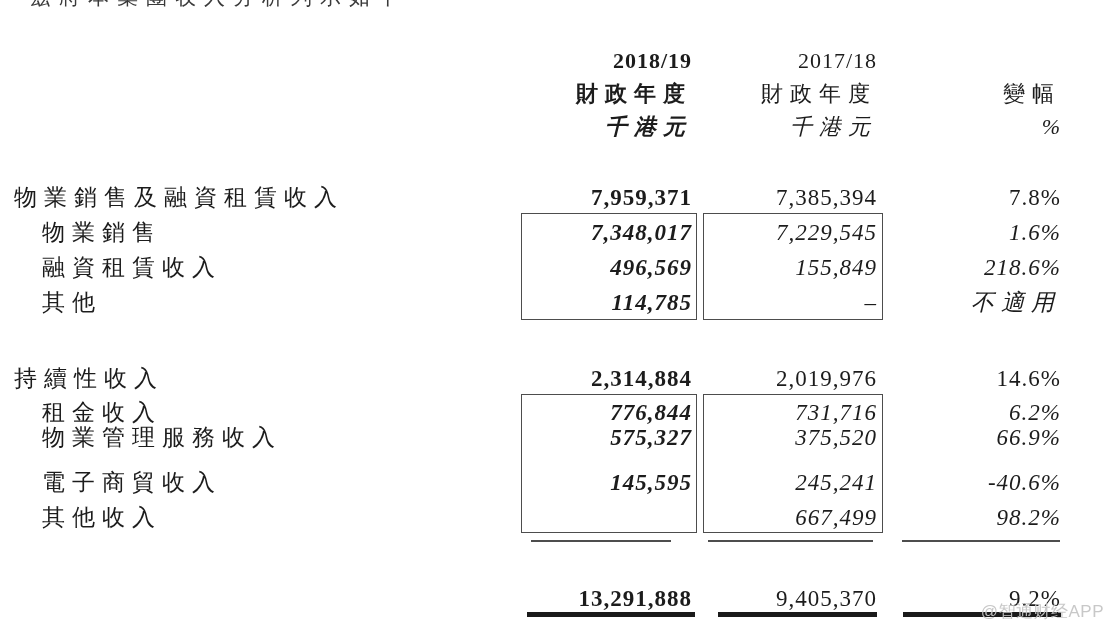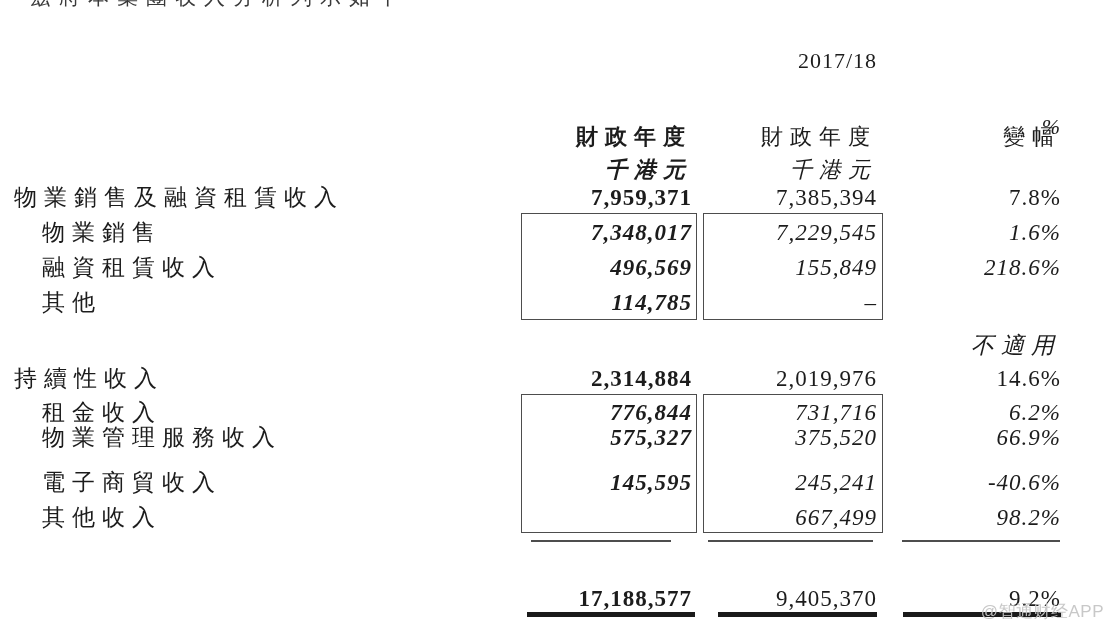--- a/index.html
+++ b/index.html
@@ -14,21 +14,21 @@
   .trow{position:absolute;left:0;width:1107px;height:35px;line-height:35px;font-size:23px;white-space:nowrap;padding-left:24px;}
   .hrow{position:absolute;left:0;width:1107px;height:33px;line-height:33px;font-size:22px;white-space:nowrap;}
   .lbl{position:absolute;left:14px;top:0;letter-spacing:7px;}
   .lbl.sub{left:42px;}
   .num{position:absolute;left:0;top:0;text-align:right;letter-spacing:1px;}
   .c1{width:692px;}
   .c2{width:877px;}
   .c3{width:1061px;}
   .bold{font-weight:bold;}
   .ital{font-style:italic;}
-  .cnsp{letter-spacing:7px;margin-top:43px;}
+  .cnsp{letter-spacing:7px;}
   
   .vbox{position:absolute;border:1.5px solid #4d4d4d;background:transparent;}
   .box1a{left:521px;top:213px;width:174px;height:105px;}
   .box1b{left:703px;top:213px;width:178px;height:105px;}
   .box2a{left:521px;top:394px;width:174px;height:137px;}
   .box2b{left:703px;top:394px;width:178px;height:137px;}
   
   .thinrule{position:absolute;height:2px;background:#4d4d4d;}
   .thin1{left:531px;top:540px;width:140px;}
   .thin2{left:708px;top:540px;width:165px;}
@@ -47,20 +47,21 @@
 </head>
 <body>
 
 <div class="page">
 
   <div class="clip-strip">
     <span class="clip-inner">茲將本集團收入分析列示如下</span>
   </div>
 
   <div class="hrow" style="top:44px;">
+    <span class="num c1 bold">2018/19</span>
     <span class="num c2">2017/18</span>
   </div>
   <div class="hrow" style="top:77px;">
     <span class="num c1 bold cnsp">財政年度</span>
     <span class="num c2 cnsp">財政年度</span>
     <span class="num c3 cnsp">變幅</span>
   </div>
   <div class="hrow" style="top:110px;">
     <span class="num c1 bold ital cnsp">千港元</span>
     <span class="num c2 ital cnsp">千港元</span>
@@ -125,21 +126,21 @@
   <div class="vbox box1a"></div>
   <div class="vbox box1b"></div>
   <div class="vbox box2a"></div>
   <div class="vbox box2b"></div>
 
   <div class="thinrule thin1"></div>
   <div class="thinrule thin2"></div>
   <div class="thinrule thin3"></div>
 
   <div class="trow" style="top:581px;">
-    <span class="num c1 bold">17,188,577</span>
+    <span class="num c1 bold">13,291,888</span>
     <span class="num c2">9,405,370</span>
     <span class="num c3">9.2%</span>
   </div>
 
   <div class="thickrule thick1"></div>
   <div class="thickrule thick2"></div>
   <div class="thickrule thick3"></div>
 
   <div class="watermark">@智通财经APP</div>
 

